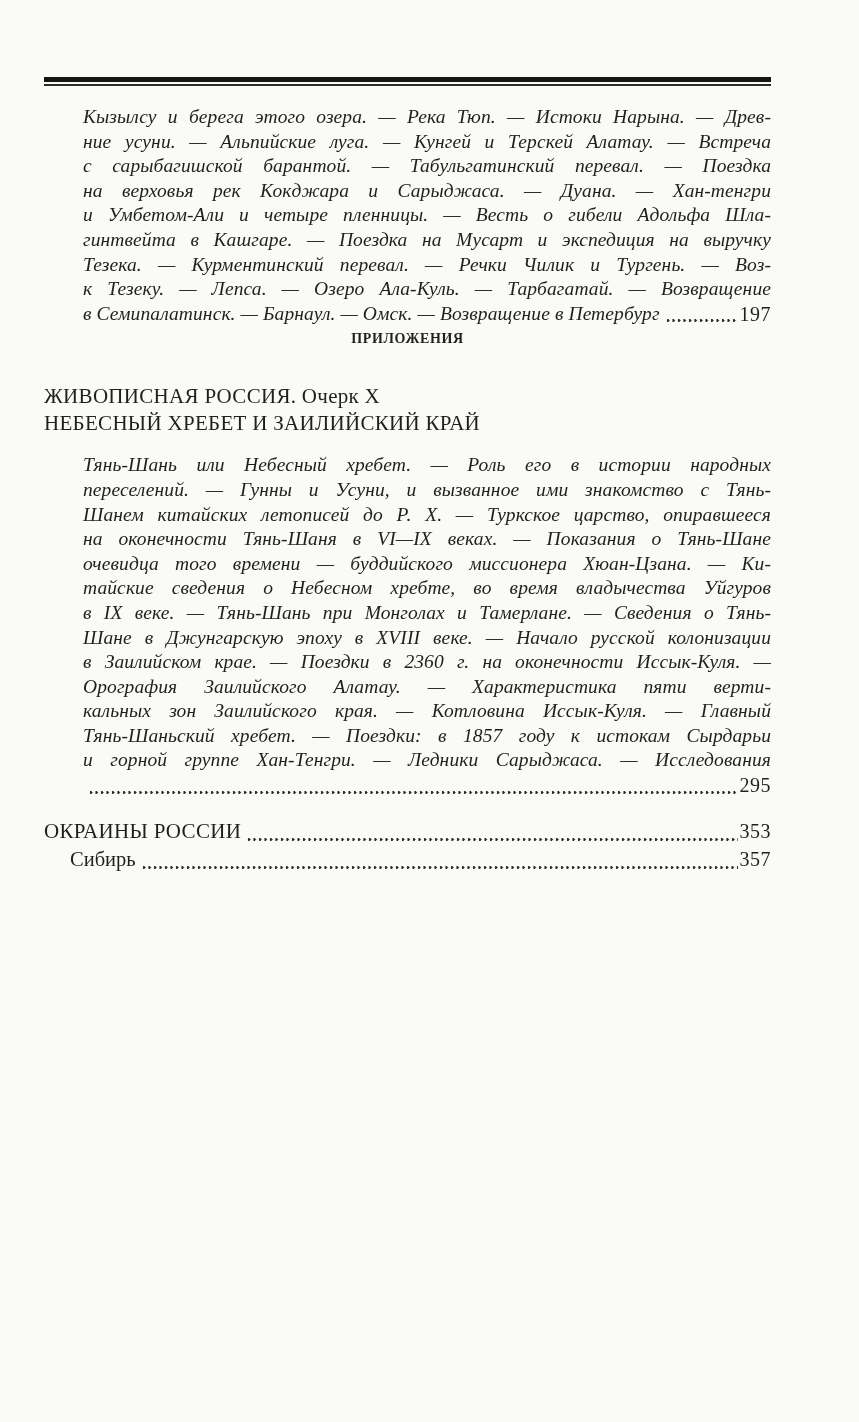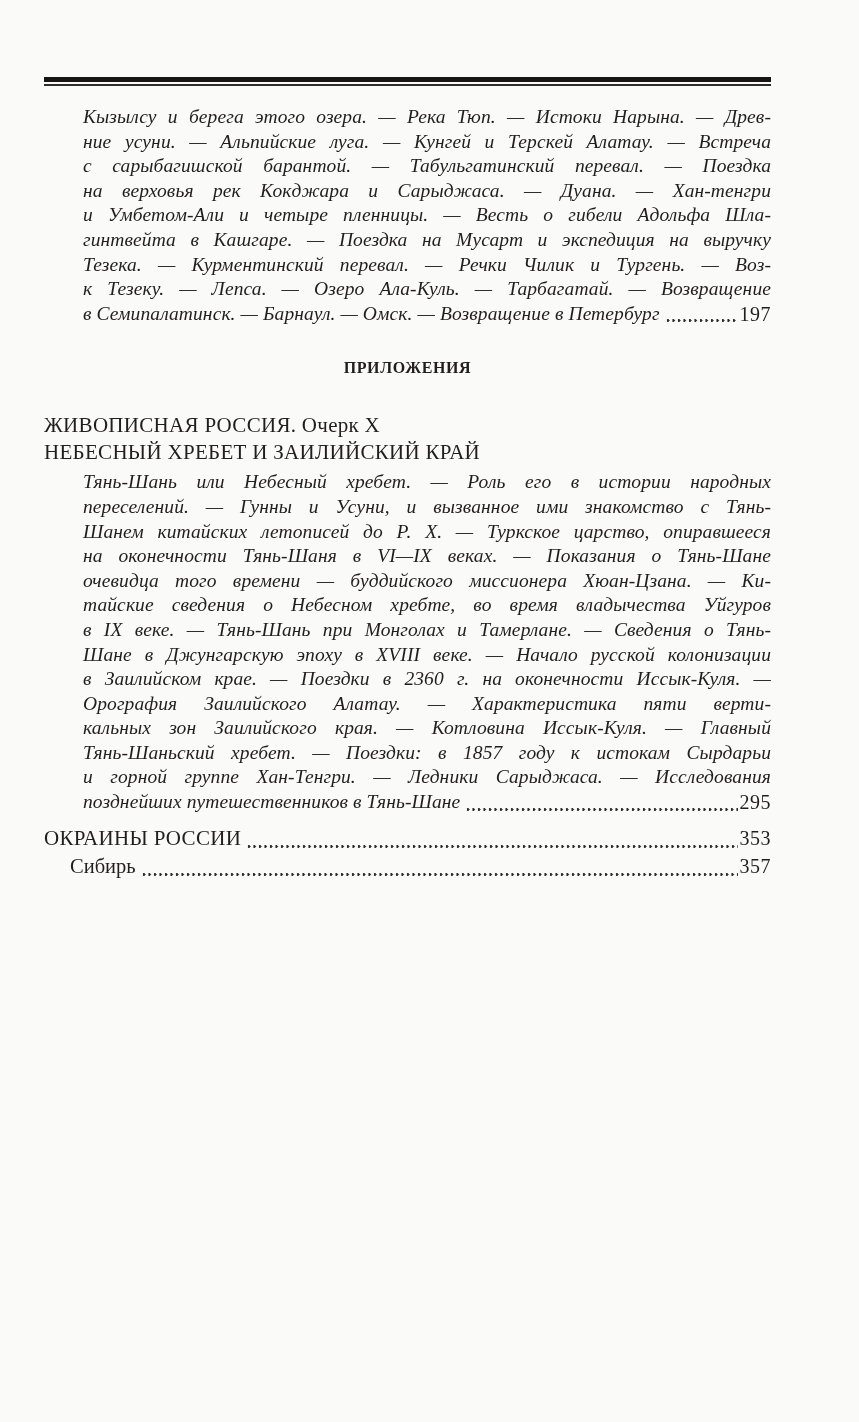--- a/index.html
+++ b/index.html
@@ -23,32 +23,31 @@
 
   
   .entry {
     margin-left: 39px;
     font-style: italic;
     font-size: 19.5px;
     line-height: 24.6px;
     letter-spacing: 0.1px;
   }
   .entry-first { margin-top: 19px; }
-  .entry-second { margin-top: 4px; }
+  .entry-second { margin-top: 16px; }
   .tline {
     text-align: justify;
     text-align-last: justify;
   }
 
   
   .appendices {
-    margin-top: 29px;
     font-style: normal;
     font-weight: bold;
-    font-size: 16px;
+    font-size: 14px;
     line-height: 25px;
     text-align: center;
     letter-spacing: 0.6px;
   }
   .essay-heading {
     margin-top: 32px;
     font-size: 21px;
     line-height: 27px;
     letter-spacing: 0.3px;
   }
@@ -67,21 +66,21 @@
     background-image: radial-gradient(circle at 2px 3.5px, #2b2a28 1.15px, rgba(0,0,0,0) 1.5px);
     background-size: 5.5px 7px;
     background-repeat: repeat-x;
   }
   .pg {
     font-style: normal;
     font-size: 20px;
     letter-spacing: 0.5px;
   }
   .okrainy-row {
-    margin-top: 10px;
+    margin-top: 20px;
     font-size: 21px;
     line-height: 27px;
     letter-spacing: 0.3px;
   }
   .sibir-row {
     margin-left: 26px;
     font-size: 20.5px;
     line-height: 28px;
   }
 </style>
@@ -128,21 +127,20 @@
         <div class="tline">тайские сведения о Небесном хребте, во время владычества Уйгуров</div>
         <div class="tline">в IX веке. — Тянь-Шань при Монголах и Тамерлане. — Сведения о Тянь-</div>
         <div class="tline">Шане в Джунгарскую эпоху в XVIII веке. — Начало русской колонизации</div>
         <div class="tline">в Заилийском крае. — Поездки в 2360 г. на оконечности Иссык-Куля. —</div>
         <div class="tline">Орография Заилийского Алатау. — Характеристика пяти верти-</div>
         <div class="tline">кальных зон Заилийского края. — Котловина Иссык-Куля. — Главный</div>
         <div class="tline">Тянь-Шаньский хребет. — Поездки: в 1857 году к истокам Сырдарьи</div>
         <div class="tline">и горной группе Хан-Тенгри. — Ледники Сарыджаса. — Исследования</div>
       </div>
     <div class="leader-row">
-      <span class="lr-text">позднейших путешественников в Тянь-Шане</span>
       <span class="dots"></span>
       <span class="pg">295</span>
     </div>
   </div>
 
   <div class="leader-row okrainy-row">
     <span class="lr-text">ОКРАИНЫ РОССИИ</span>
     <span class="dots"></span>
     <span class="pg">353</span>
   </div>

